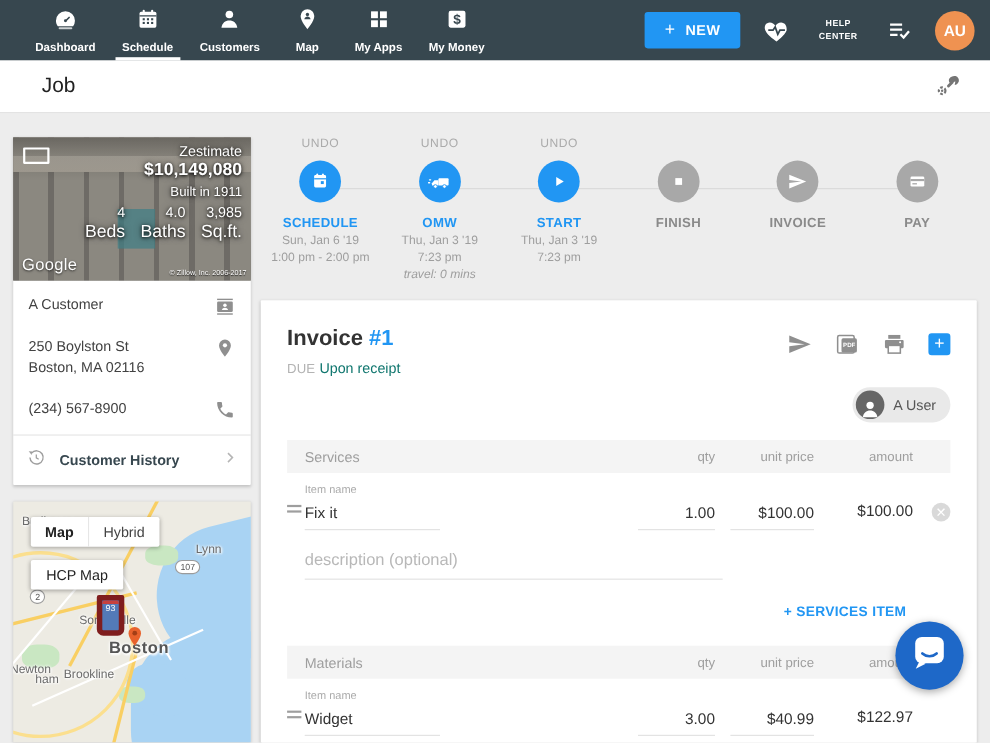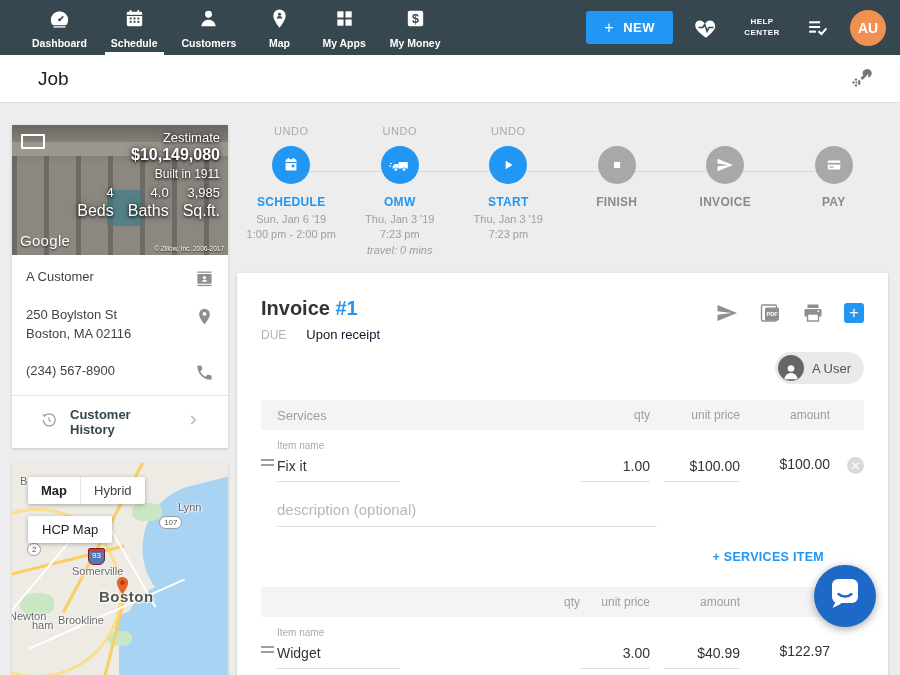--- a/index.html
+++ b/index.html
@@ -45,34 +45,34 @@
   .z-value { font-size:16px; font-weight:bold; margin-top:1px; }
   .z-built { font-size:12px; margin-top:3px; }
   .z-stats { display:grid; grid-template-columns:auto auto auto; gap:2px 14px; margin-top:4px; justify-content:end; }
   .z-stats .v { font-size:13px; text-align:right; }
   .z-stats .l { font-size:16px; text-align:right; }
   .g-mark { position:absolute; left:8px; bottom:6px; color:#fff; font-size:15px; letter-spacing:.3px; text-shadow:0 1px 2px rgba(0,0,0,.7); }
   .z-attr { position:absolute; right:4px; bottom:3px; color:#fff; font-size:6.5px; text-shadow:0 1px 1px rgba(0,0,0,.8); }
   .cust-rows { padding:4px 14px 0 14px; }
   .c-row { display:flex; align-items:flex-start; justify-content:space-between; padding:9px 0; font-size:13px; color:#424242; line-height:1.45; }
   .c-row .ic { margin-top:1px; }
-  .hist-row { display:flex; align-items:center; gap:12px; border-top:1px solid #E4E4E4; margin-top:4px; padding:11px 28px; cursor:pointer; }
+  .hist-row { display:flex; align-items:center; gap:12px; border-top:1px solid #E4E4E4; margin-top:4px; padding:11px 12px; cursor:pointer; }
   .hist-row .t { flex:1; font-size:13px; font-weight:bold; color:#37474F; }
 
   
   .map-card { flex:1; position:relative; overflow:hidden; background:#EDEBE3; }
   .water { position:absolute; background:#A9D3F3; }
   .park { position:absolute; background:#C9E7C2; border-radius:40%; }
   .road { position:absolute; background:#F9CF63; }
   .road.w { background:#fff; }
   .belt { position:absolute; border:3px solid #FBDF8E; border-radius:50%; }
   .m-label { position:absolute; font-size:11px; color:#6B6B6B; text-shadow:0 0 3px #fff,0 0 3px #fff,1px 1px 2px #fff; white-space:nowrap; }
   .m-label.big { font-size:15px; font-weight:bold; color:#565656; letter-spacing:.5px; }
   .shield { position:absolute; background:#fff; border:1px solid #9B9B9B; border-radius:7px; font-size:8px; color:#555; padding:1px 4px; text-shadow:none; }
-  .shield.i93 { background:#537AB8; color:#fff; border:1px solid #7f1d1d; border-radius:2px 2px 6px 6px; padding:2px 3px 4px; }
+  .shield.i93 { background:#537AB8; color:#fff; border:5px solid #7f1d1d; border-radius:2px 2px 6px 6px; padding:2px 3px 16px; }
   .shield.i93:before { content:""; position:absolute; left:0; right:0; top:0; height:3px; background:#C6413E; border-radius:2px 2px 0 0; }
   .map-btns { position:absolute; left:16px; top:14px; display:flex; background:#fff; box-shadow:0 1px 4px rgba(0,0,0,.3); border-radius:2px; z-index:5; }
   .map-btn { padding:6px 13px; font-size:13px; color:#222; cursor:pointer; }
   .map-btn.bold { font-weight:bold; }
   .map-btn + .map-btn { border-left:1px solid #E6E6E6; color:#444; }
   .hcp-btn { position:absolute; left:16px; top:53px; background:#fff; box-shadow:0 1px 4px rgba(0,0,0,.3); border-radius:2px; padding:6px 14px; font-size:13px; color:#222; cursor:pointer; z-index:5; }
   .m-marker { position:absolute; z-index:3; }
 
   
   .timeline { position:relative; display:grid; grid-template-columns:repeat(6,1fr); padding:0 0 6px 0; }
@@ -87,21 +87,21 @@
   .tl-label.pend { color:#8A8A8A; }
   .tl-sub { font-size:11px; color:#9E9E9E; line-height:1.4; margin-top:3px; }
   .tl-sub .it { font-style:italic; }
 
   
   .invoice-card { margin-top:9px; padding:24px 24px 40px 24px; min-height:420px; }
   .inv-head { display:flex; justify-content:space-between; align-items:flex-start; }
   .inv-title { font-size:20px; font-weight:bold; color:#333; }
   .inv-title .num { color:#2196F3; font-weight:bold; }
   .inv-due { margin-top:7px; font-size:12px; color:#B3B3B3; }
-  .inv-due a { color:#0f172a; font-size:13px; text-decoration:none; margin-left:20px; cursor:pointer; }
+  .inv-due a { color:#0f766e; font-size:13px; text-decoration:none; margin-left:4px; cursor:pointer; }
   .inv-icons { display:flex; align-items:center; gap:19px; margin-top:4px; }
   .inv-icons .ib { cursor:pointer; display:flex; }
   .plus-btn { width:20px; height:20px; background:#2196F3; border-radius:3px; color:#fff; display:flex; align-items:center; justify-content:center; font-size:16px; cursor:pointer; }
   .user-pill-row { display:flex; justify-content:flex-end; margin-top:10px; }
   .user-pill { background:#E9E9E9; border-radius:16px; display:flex; align-items:center; gap:8px; padding:3px 13px 3px 3px; cursor:pointer; }
   .user-pill .uav { width:26px; height:26px; border-radius:50%; background:#666; display:flex; align-items:flex-end; justify-content:center; overflow:hidden; }
   .user-pill .un { font-size:13px; color:#555; }
 
   .inv-band { margin-top:16px; background:#F4F4F4; height:30px; display:grid; grid-template-columns:1fr 70px 90px 90px 34px; align-items:center; padding-left:16px; }
   .inv-band .bn { font-size:13px; color:#9E9E9E; }
@@ -488,20 +488,21 @@
         <div style="padding-left:14px;"><input class="fld num" value="$100.00" style=""></div>
         <div class="cell-amount">$100.00</div>
         <div class="cell-close">
             <span class="close-icon">✕</span>
           </div>
       </div>
       <div class="desc-row"><input class="fld desc" placeholder="description (optional)" style=""></div>
       <div class="add-row"><a class="add-link">+ SERVICES ITEM</a></div>
 
       <div class="inv-band materials">
+        <span class="bn">Materials</span>
         <span class="bc">qty</span>
         <span class="bc">unit price</span>
         <span class="bc">amount</span>
         <span class="bc"></span>
       </div>
       <div class="inv-row">
         <span class="drag-handle">
             <i></i>
             <i></i>
           </span>

